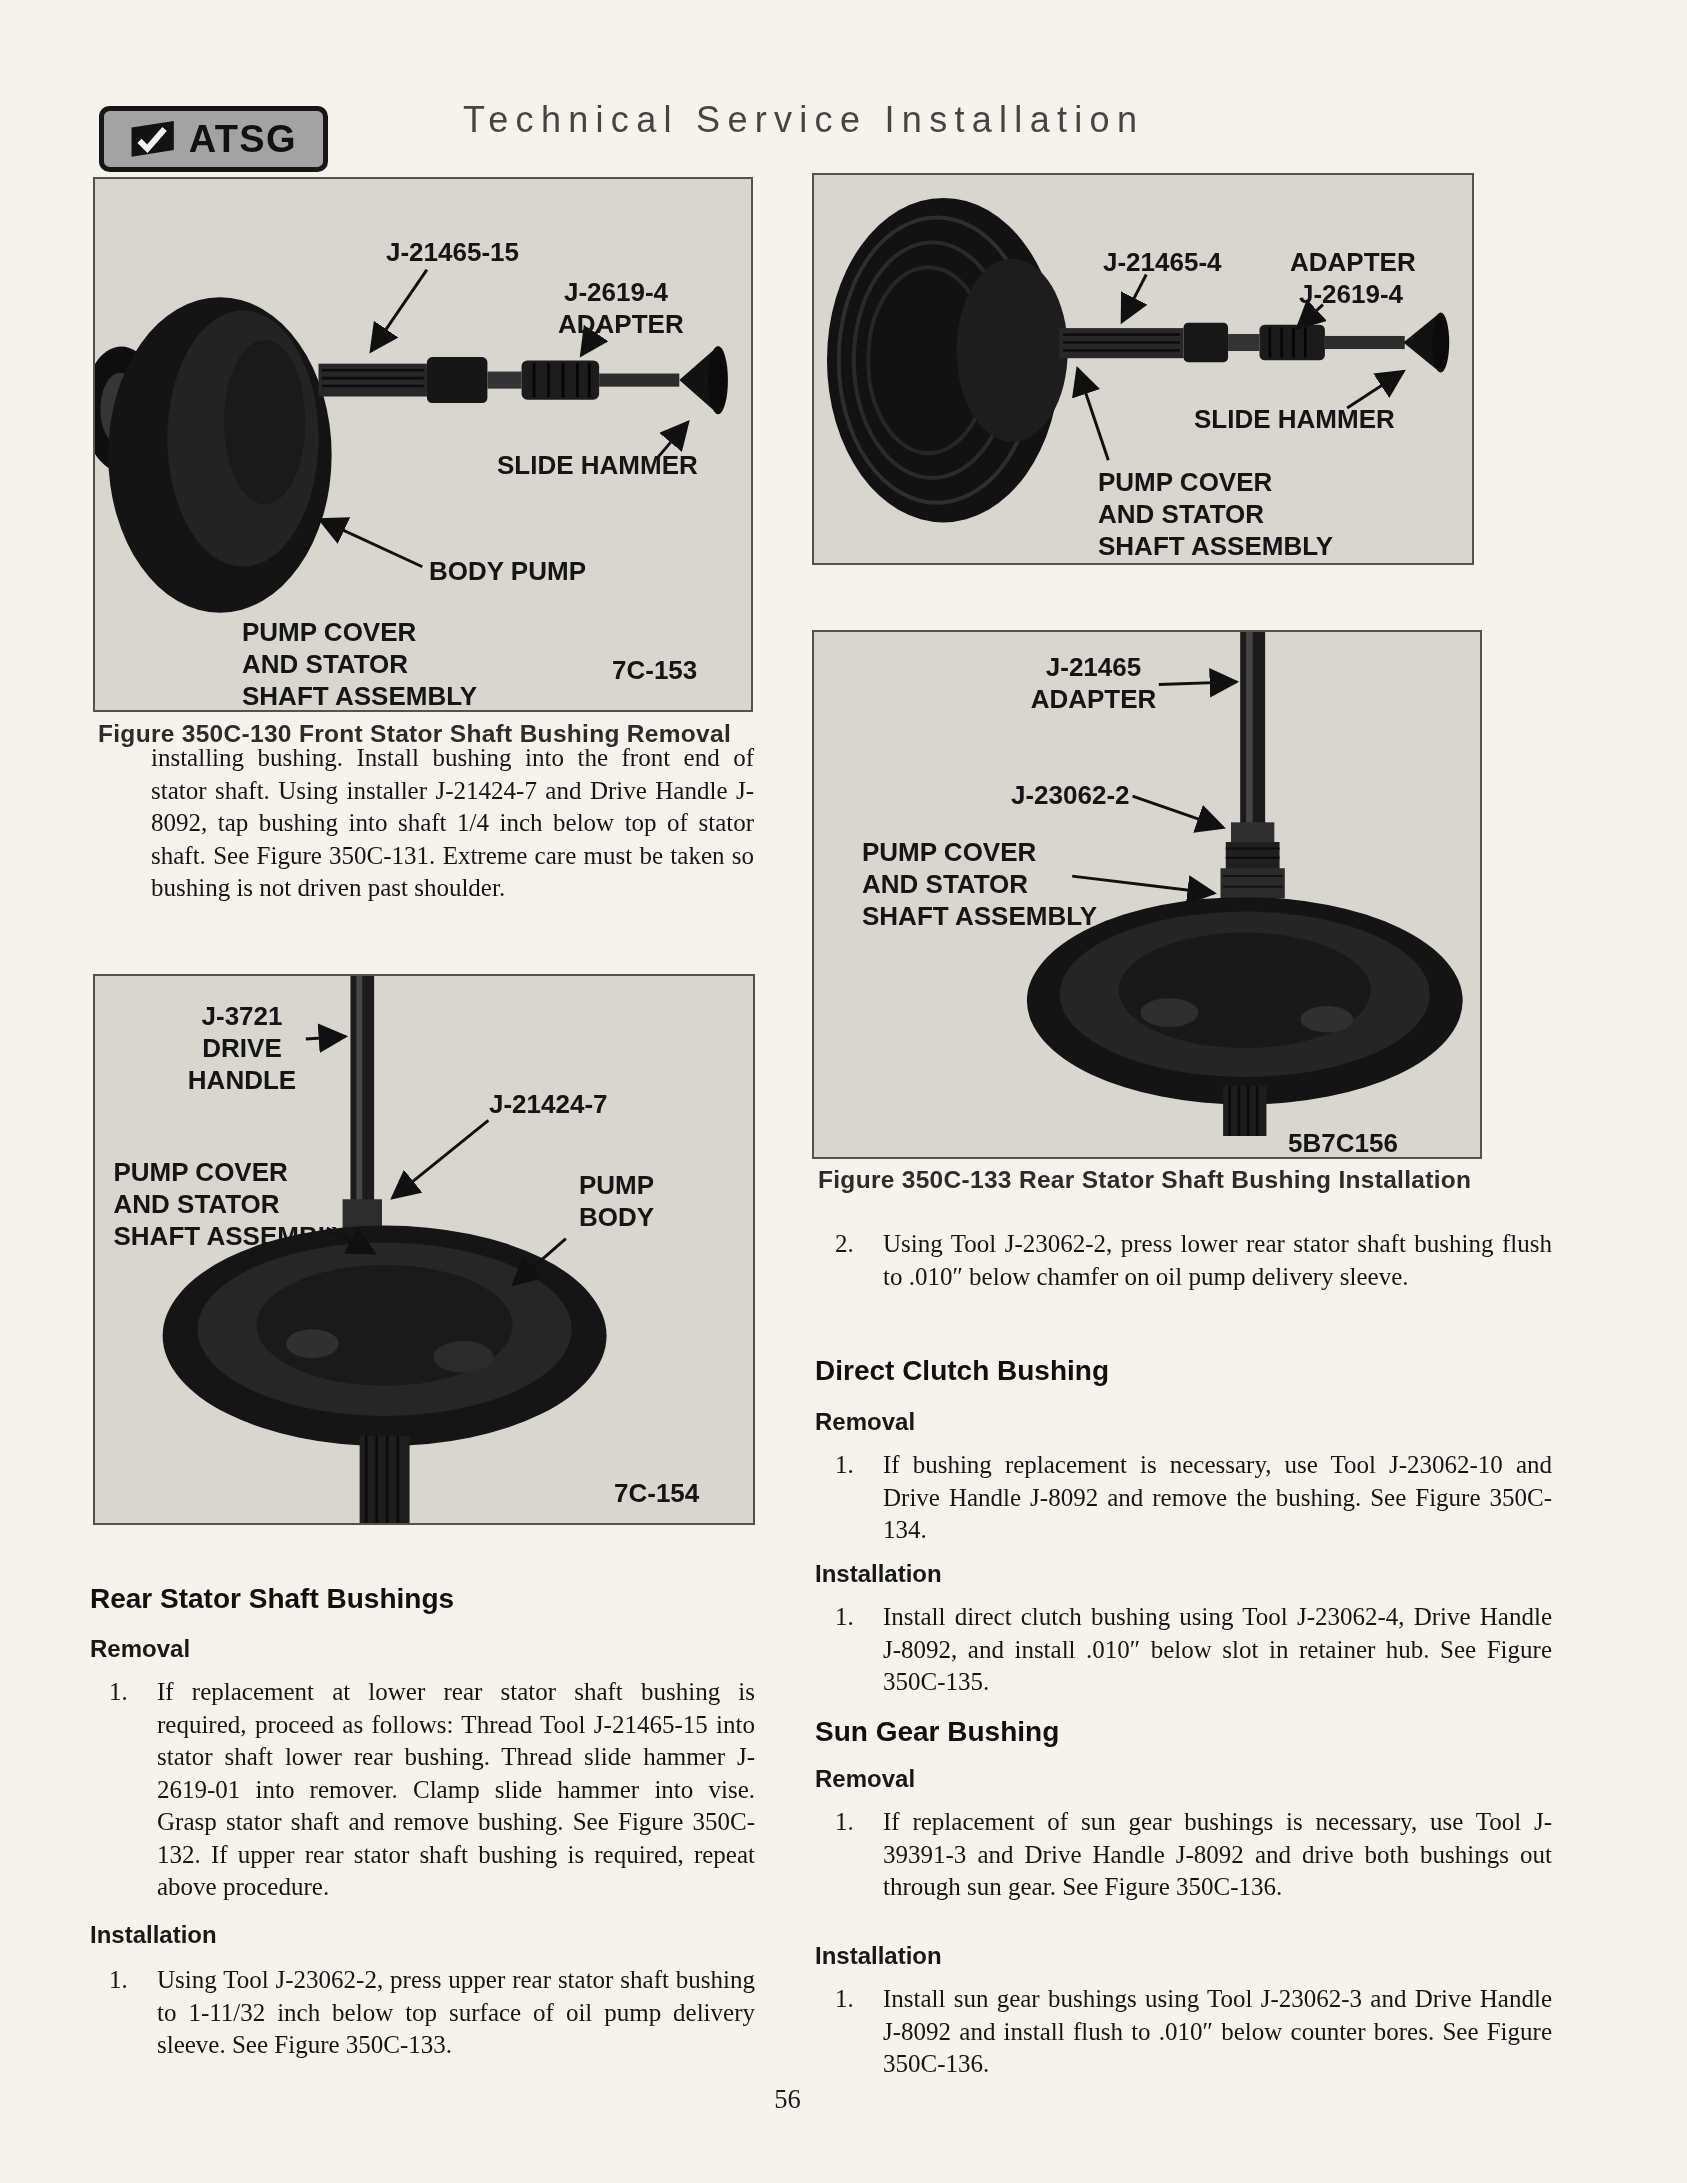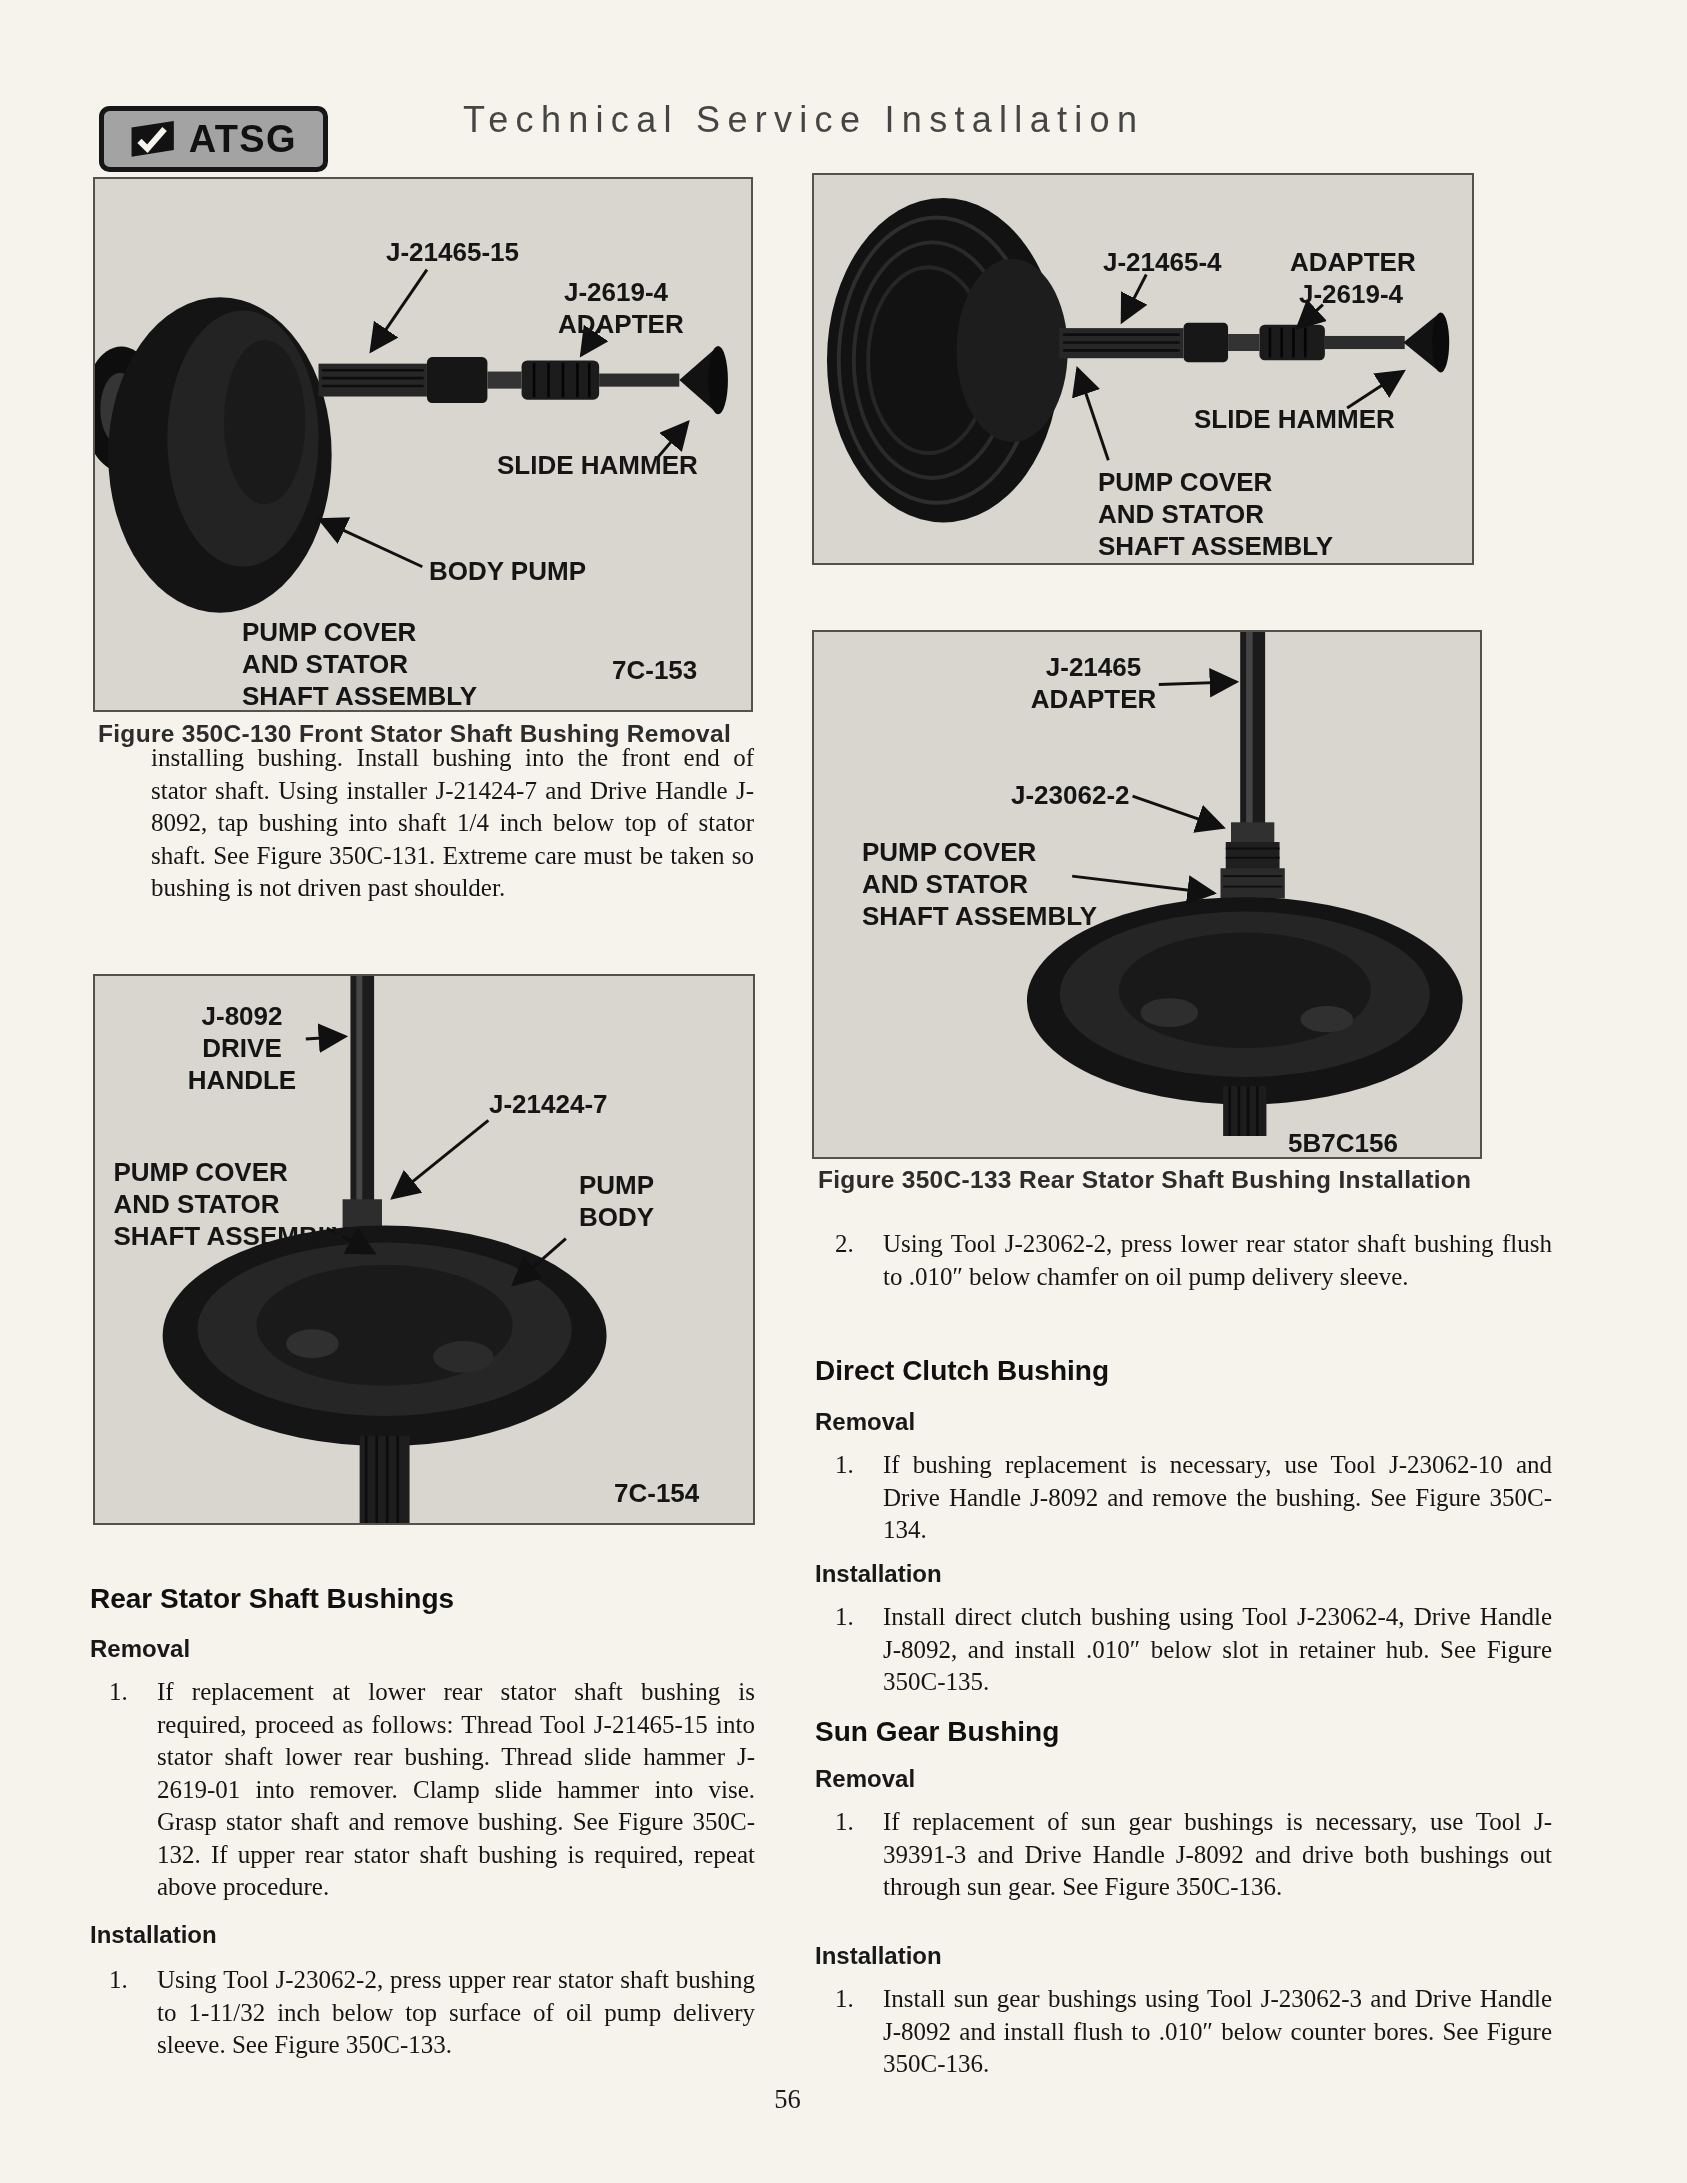--- a/index.html
+++ b/index.html
@@ -137,21 +137,21 @@
       <ellipse cx="440" cy="532" rx="195" ry="92" fill="#1a1a1a"></ellipse>
       <ellipse cx="330" cy="560" rx="40" ry="22" fill="#303030"></ellipse>
       <ellipse cx="560" cy="580" rx="46" ry="24" fill="#2b2b2b"></ellipse>
       <rect x="402" y="700" width="76" height="133" fill="#1e1e1e"></rect>
       <path d="M412 700 v133 M428 700 v133 M444 700 v133 M460 700 v133" stroke="#0c0c0c" stroke-width="4"></path>
       <line x1="320" y1="96" x2="380" y2="92" stroke="#101010" stroke-width="4.5" marker-end="url(#ar131)"></line>
       <line x1="598" y1="220" x2="452" y2="338" stroke="#101010" stroke-width="4.5" marker-end="url(#ar131)"></line>
       <line x1="352" y1="384" x2="424" y2="422" stroke="#101010" stroke-width="4.5" marker-end="url(#ar131)"></line>
       <line x1="716" y1="400" x2="636" y2="470" stroke="#101010" stroke-width="4.5" marker-end="url(#ar131)"></line>
     </svg>
-    <div class="photo-label center" style="left:89px; top:24px; width:116px;">J-8092
+    <div class="photo-label center" style="left:89px; top:24px; width:116px;">J-3721
 DRIVE
 HANDLE</div>
     <div class="photo-label" style="left:394px; top:112px;">J-21424-7</div>
     <div class="photo-label" style="left:18.5px; top:180px;">PUMP COVER
 AND STATOR
 SHAFT ASSEMBLY</div>
     <div class="photo-label center" style="left:475px; top:193px; width:93px;">PUMP
 BODY</div>
     <div class="photo-label" style="left:519px; top:501px;">7C-154</div>
   </div>

